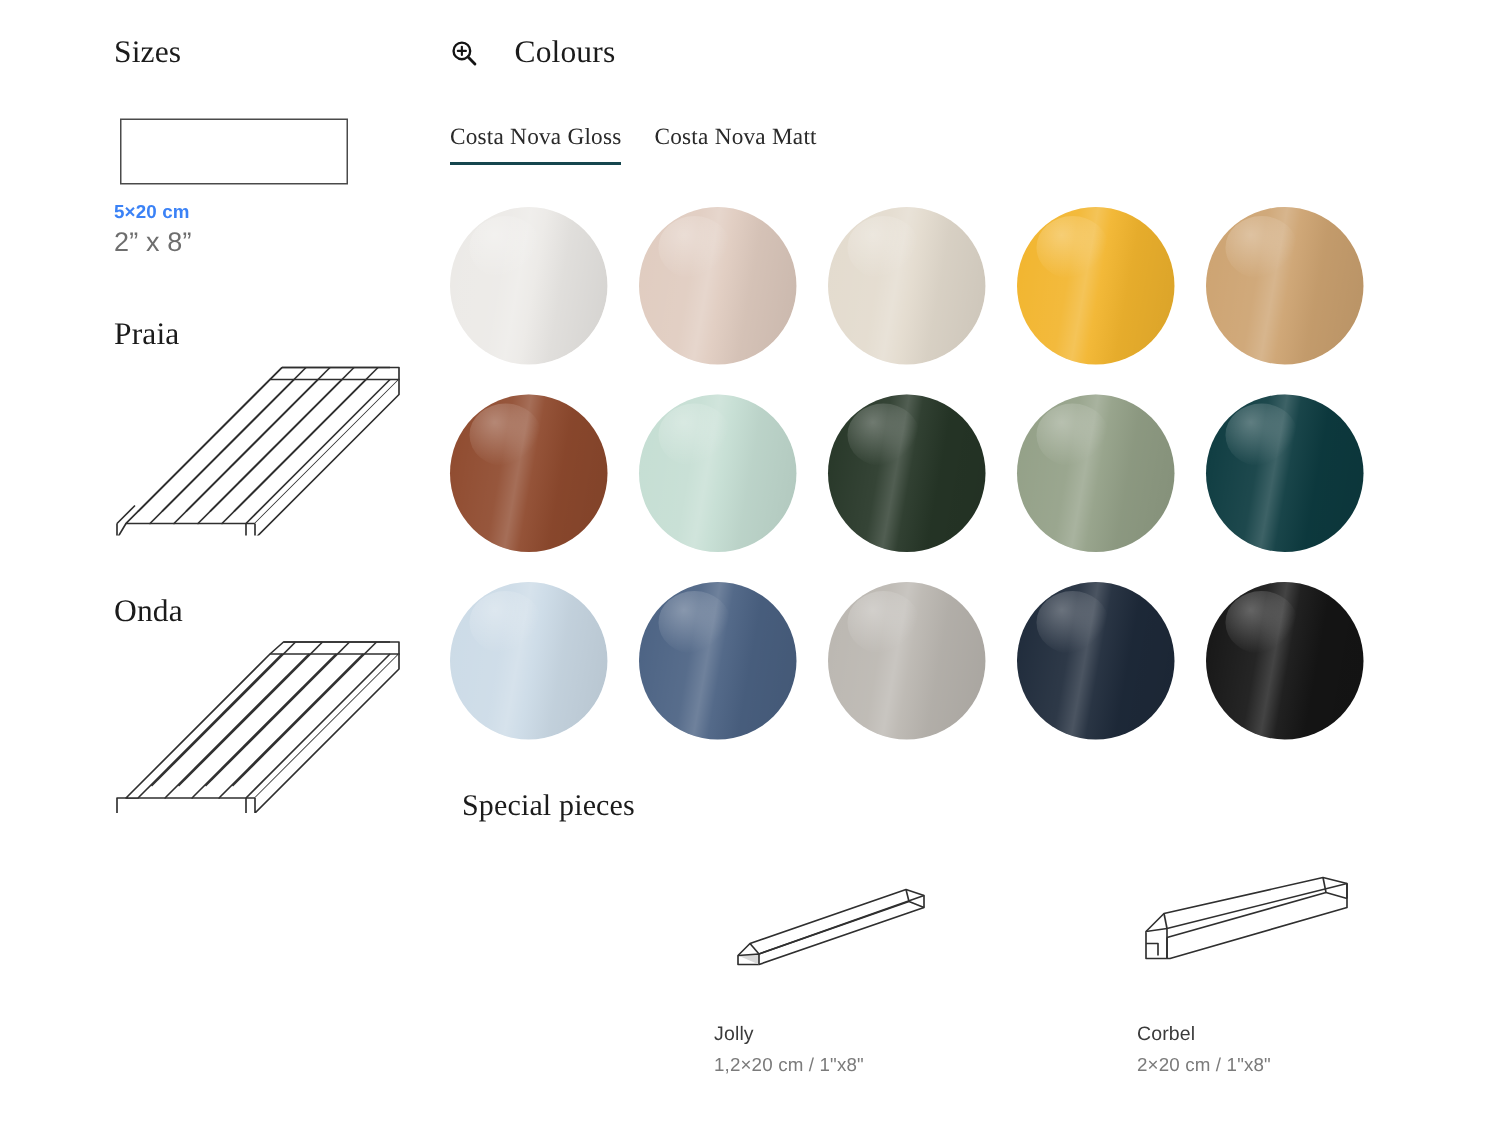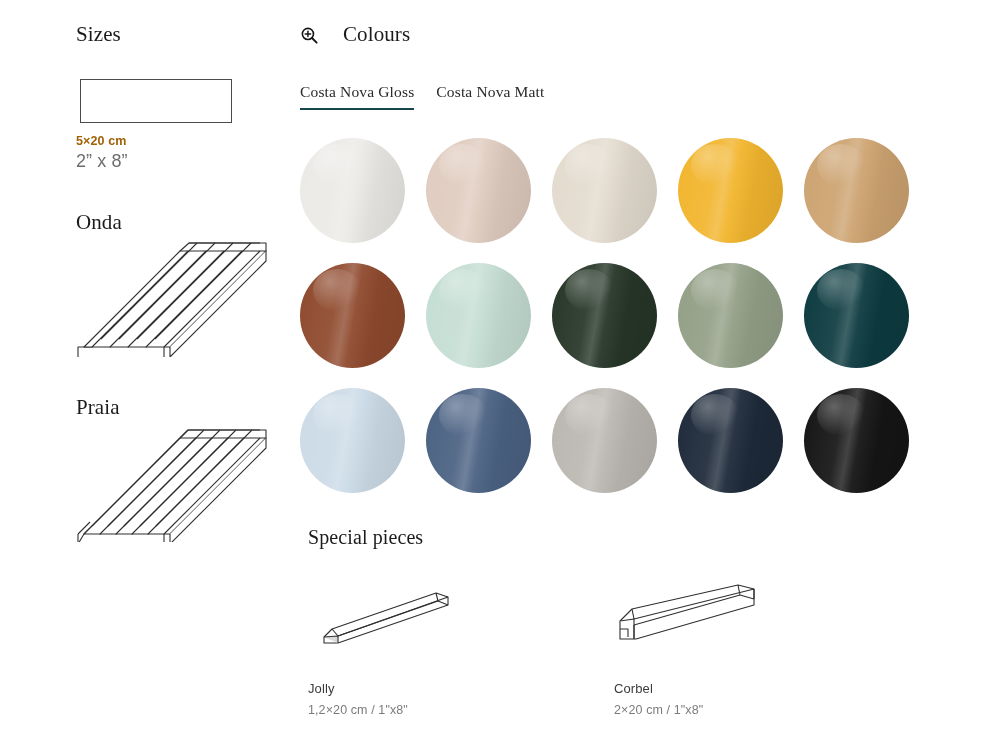--- a/index.html
+++ b/index.html
@@ -25,21 +25,21 @@
 
   .size-box {
     width: 152px; height: 44px;
     border: 1.6px solid #4a4a4a;
     background: #fff;
     margin-top: 32px;
     margin-left: 4px;
   }
   .size-label-cm {
     margin-top: 11px; margin-left: 0px;
-    font-size: 12.5px; font-weight: 700; color: #a16207;
+    font-size: 12.5px; font-weight: 700; color: #3b82f6;
     letter-spacing: .1px;
   }
   .size-label-in {
     margin-top: 3px;
     font-size: 18px; font-weight: 400; color: #6e6e6e;
     letter-spacing: .1px;
   }
 
   .profile-block { margin-top: 38px; }
   .profile-block .serif-head { margin-bottom: 4px; }
@@ -107,22 +107,23 @@
     background: radial-gradient(ellipse at 35% 30%, rgba(255,255,255,0.30), rgba(255,255,255,0) 70%);
     z-index: 2;
   }
 
   
   .special {
     position: absolute; left: 308px; top: 526px; width: 640px;
   }
   .special .serif-head { font-size: 20px; }
   .special-items {
-    display: flex; gap: 116px;
+    display: flex; gap: 92px;
     margin-top: 30px;
+    justify-content: flex-end;
   }
   .special-item { width: 190px; }
   .special-art { width: 180px; height: 80px; display: block; }
   .special-name {
     margin-top: 22px;
     font-size: 13px; color: #3b3b3b;
     letter-spacing: .1px;
   }
   .special-dims {
     margin-top: 7px;
@@ -135,48 +136,20 @@
 
 <div class="page">
 
   <div class="left-col">
 
     <div class="serif-head">Sizes</div>
 
     <div class="size-box"></div>
     <div class="size-label-cm">5×20 cm</div>
     <div class="size-label-in">2” x 8”</div>
-
-    <div class="profile-block">
-      <div class="serif-head">Onda</div>
-      <svg class="profile-art" viewBox="0 0 210 118">
-        <g fill="none" stroke="#2f2f2f" stroke-width="1.1" stroke-linejoin="round">
-
-          <path d="M2 120 L88 120 L88 108
-                   A9 9 0 0 0 70 108 A9 9 0 0 0 52 108 A9 9 0 0 0 34 108 A9 9 0 0 0 16 108
-                   L2 108 Z" fill="#ffffff"></path>
-
-          <path d="M8 108 L104 12 L190 12 L94 108 Z" fill="#ffffff"></path>
-          <path d="M190 12 L190 22 L94 118 L94 108" fill="#ffffff"></path>
-          <path d="M88 120 L94 120"></path>
-
-          <path d="M16 108 L112 12"></path>
-          <path d="M25 100 L121 4"></path>
-          <path d="M34 108 L130 12"></path>
-          <path d="M43 100 L139 4"></path>
-          <path d="M52 108 L148 12"></path>
-          <path d="M61 100 L157 4"></path>
-          <path d="M70 108 L166 12"></path>
-          <path d="M79 100 L175 4"></path>
-          <path d="M88 108 L184 12"></path>
-          <path d="M104 12 L113 4 L190 4 L190 12"></path>
-          <path d="M113 4 L184 4"></path>
-        </g>
-      </svg>
-    </div>
 
     <div class="profile-block">
       <div class="serif-head">Praia</div>
       <svg class="profile-art" viewBox="0 0 210 118">
         <g fill="none" stroke="#2f2f2f" stroke-width="1.1" stroke-linejoin="round">
 
           <path d="M2 110 L2 120 M2 110 L14 98"></path>
           <path d="M2 120 L88 120 L88 110 L80 102 L72 110 L64 102 L56 110 L48 102 L40 110 L32 102 L24 110 L16 102 L8 110 Z" fill="#ffffff"></path>
 
           <path d="M8 110 L104 14 L190 14 L94 110 Z" fill="#ffffff"></path>
@@ -189,20 +162,48 @@
           <path d="M32 102 L128 6"></path>
           <path d="M40 110 L136 14"></path>
           <path d="M48 102 L144 6"></path>
           <path d="M56 110 L152 14"></path>
           <path d="M64 102 L160 6"></path>
           <path d="M72 110 L168 14"></path>
           <path d="M80 102 L176 6"></path>
           <path d="M88 110 L184 14"></path>
           <path d="M104 14 L112 6 L190 6 L190 14"></path>
           <path d="M112 6 L184 6"></path>
+        </g>
+      </svg>
+    </div>
+
+    <div class="profile-block">
+      <div class="serif-head">Onda</div>
+      <svg class="profile-art" viewBox="0 0 210 118">
+        <g fill="none" stroke="#2f2f2f" stroke-width="1.1" stroke-linejoin="round">
+
+          <path d="M2 120 L88 120 L88 108
+                   A9 9 0 0 0 70 108 A9 9 0 0 0 52 108 A9 9 0 0 0 34 108 A9 9 0 0 0 16 108
+                   L2 108 Z" fill="#ffffff"></path>
+
+          <path d="M8 108 L104 12 L190 12 L94 108 Z" fill="#ffffff"></path>
+          <path d="M190 12 L190 22 L94 118 L94 108" fill="#ffffff"></path>
+          <path d="M88 120 L94 120"></path>
+
+          <path d="M16 108 L112 12"></path>
+          <path d="M25 100 L121 4"></path>
+          <path d="M34 108 L130 12"></path>
+          <path d="M43 100 L139 4"></path>
+          <path d="M52 108 L148 12"></path>
+          <path d="M61 100 L157 4"></path>
+          <path d="M70 108 L166 12"></path>
+          <path d="M79 100 L175 4"></path>
+          <path d="M88 108 L184 12"></path>
+          <path d="M104 12 L113 4 L190 4 L190 12"></path>
+          <path d="M113 4 L184 4"></path>
         </g>
       </svg>
     </div>
   </div>
 
   <div class="right-col">
 
     <div class="colours-head">
       <svg class="mag-icon" viewBox="0 0 24 24">
         <circle cx="10" cy="10" r="7" fill="none" stroke="#141414" stroke-width="2"></circle>

